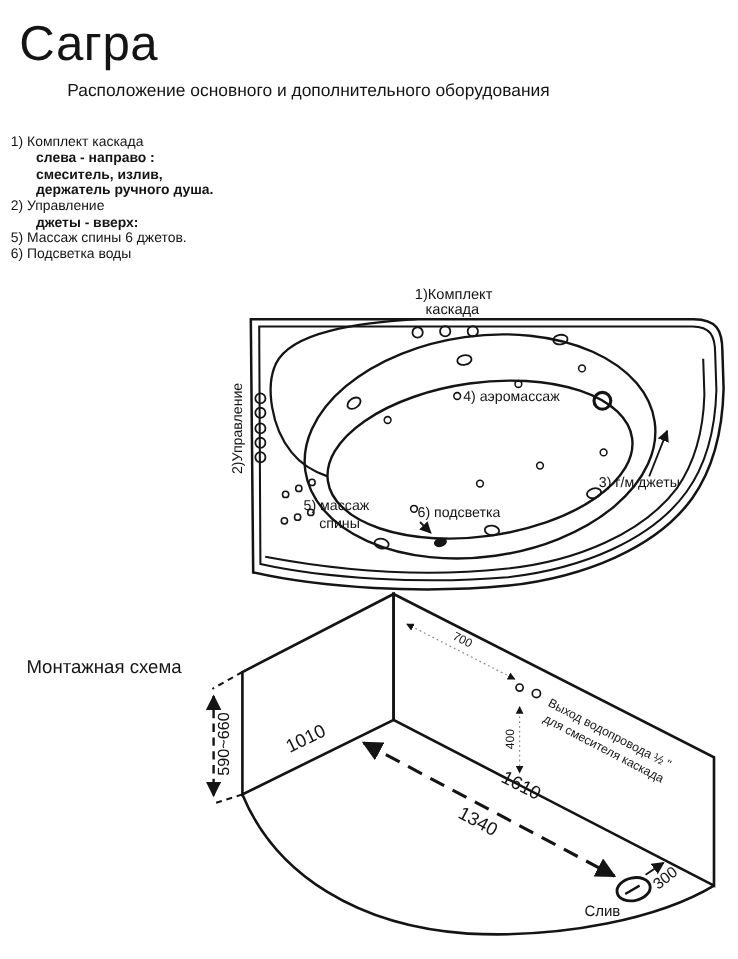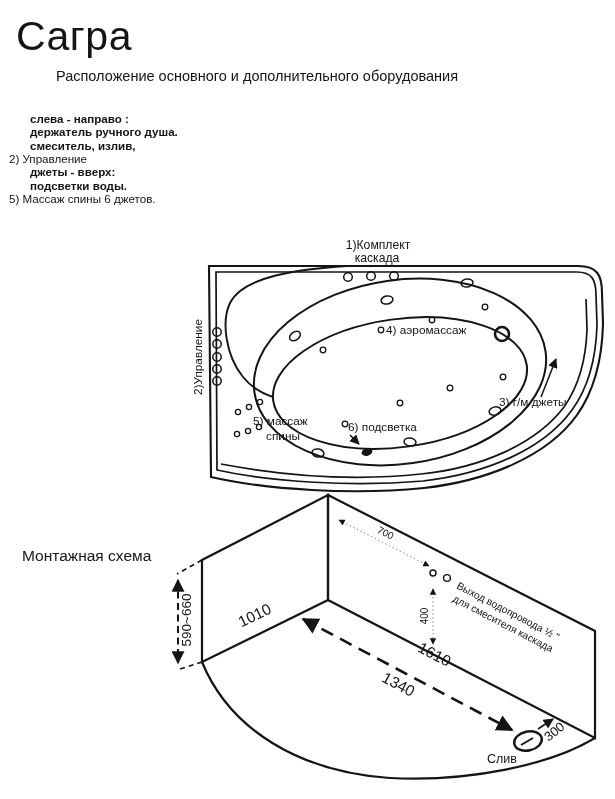--- a/index.html
+++ b/index.html
@@ -17,27 +17,28 @@
 </style>
 </head>
 <body>
 
 <div class="page">
 
   <div class="title">Сагра</div>
   <div class="subtitle">Расположение основного и дополнительного оборудования</div>
 
   <div class="notes">
+    <div class="ln">1) Комплект каскада</div>
     <div class="ln cont">слева - направо :</div>
+    <div class="ln cont">смеситель, излив,</div>
     <div class="ln cont">держатель ручного душа.</div>
-    <div class="ln cont">смеситель, излив,</div>
     <div class="ln">2) Управление</div>
     <div class="ln cont">джеты - вверх:</div>
-    <div class="ln cont">подсветки воды.</div>
     <div class="ln">5) Массаж спины 6 джетов.</div>
+    <div class="ln">6) Подсветка воды</div>
   </div>
 
   <svg width="615" height="799" viewBox="0 0 615 799">
     <defs>
       <marker id="arr" viewBox="0 0 10 10" refX="9" refY="5" markerWidth="6.5" markerHeight="6.5" orient="auto-start-reverse">
           <path d="M0,0 L10,5 L0,10 z" fill="#141414"></path>
         </marker>
     </defs>
 
     <g>

